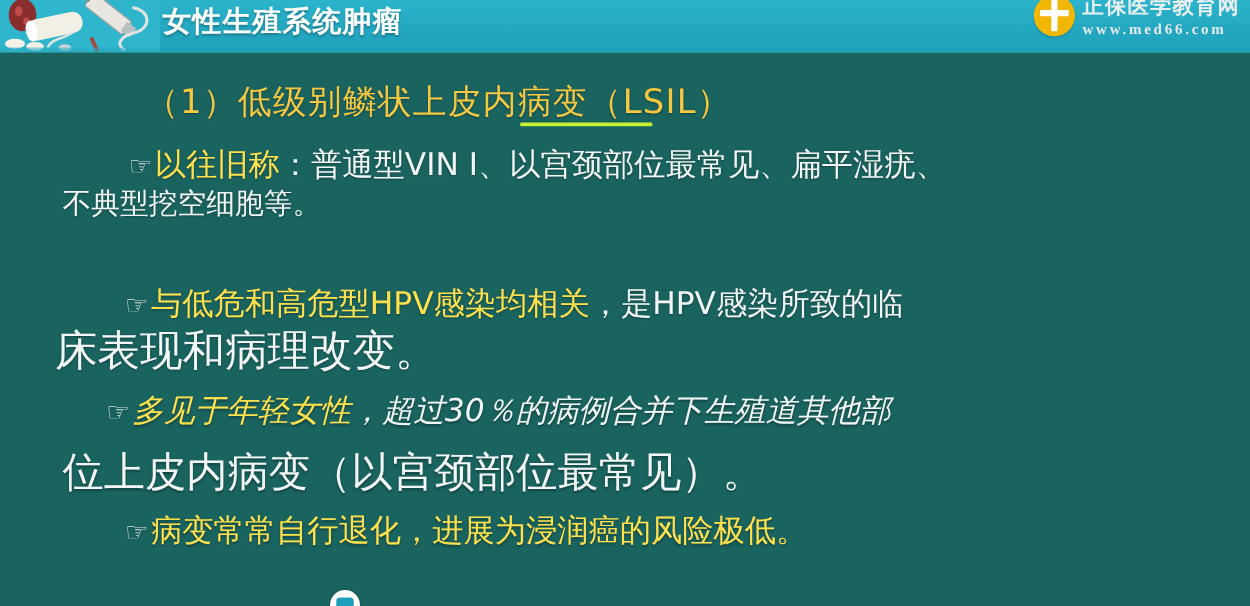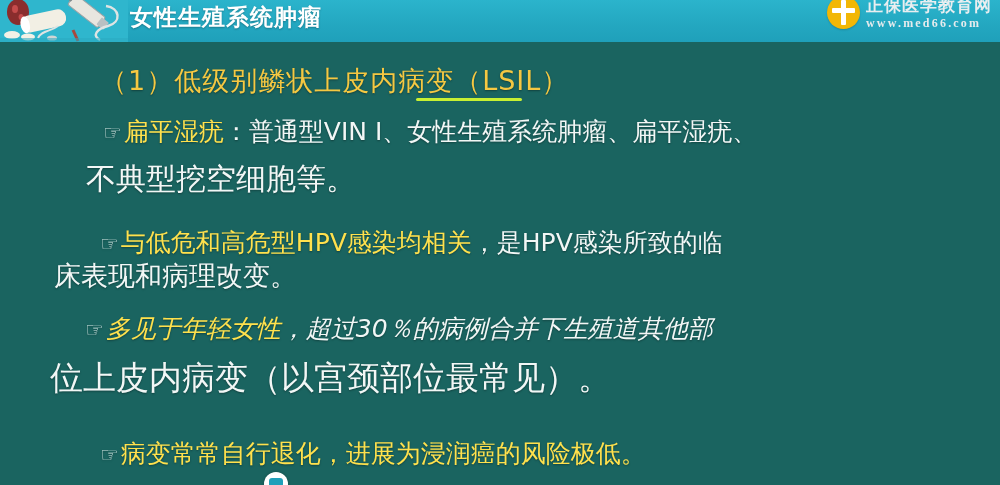--- a/index.html
+++ b/index.html
@@ -59,41 +59,41 @@
   
   .body{
     position:absolute;left:0;top:42px;width:1000px;height:443px;
     background:#1a6460;
   }
   .txt{
     position:absolute;white-space:nowrap;
     font-family:"DejaVu Sans","Liberation Sans",sans-serif;
   }
   .yellow{color:#ffe14d;}
-  .gold{color:#f5c842;}
+  .gold{color:#f5c842;margin-left:16px;}
   .white{color:#f2f7f6;}
   .line-heading{
     left:100px;top:21px;font-size:27px;letter-spacing:1px;
     text-shadow:0 1px 2px rgba(0,0,0,.35);
   }
   .underline{
     position:absolute;left:416px;top:56px;width:106px;height:3px;
     background:#c8f032;border-radius:2px;
   }
   .hand{
     color:#cfe3e0;font-size:21px;margin-right:2px;
     text-shadow:0 1px 1px rgba(0,0,0,.3);
   }
   .l1{left:103px;top:73px;font-size:25px;}
-  .l2{left:50px;top:117px;font-size:30px;margin-left:36px;}
+  .l2{left:50px;top:105px;font-size:23px;}
   .l3{left:100px;top:172px;font-size:25px;margin-top:12px;}
-  .l4{left:54px;top:216px;font-size:27px;}
+  .l4{left:44px;top:216px;font-size:34px;}
   .l5{left:85px;top:270px;font-size:25px;font-style:italic;}
   .l6{left:50px;top:314px;font-size:33px;}
-  .l7{left:100px;top:366px;font-size:25px;margin-top:29px;}
+  .l7{left:100px;top:366px;font-size:25px;}
   .txt span{text-shadow:0 1px 2px rgba(0,0,0,.35);}
 
   
   .cursor-dot{
     position:absolute;left:264px;top:472px;width:24px;height:24px;
     border-radius:50%;background:#ffffff;
     box-shadow:0 0 3px rgba(0,0,0,.25);
   }
   .cursor-dot:after{
     content:"";position:absolute;left:5px;top:6px;width:14px;height:9px;
@@ -152,21 +152,21 @@
   </div>
 
   <div class="body">
 
     <div class="txt gold line-heading">
       <span>（1）低级别鳞状上皮内病变（LSIL）</span>
     </div>
     <div class="underline"></div>
 
     <div class="txt l1">
-      <span class="hand">☞</span><span class="yellow">扁平湿疣</span><span class="white">：普通型VIN Ⅰ、女性生殖系统肿瘤、扁平湿疣、</span>
+      <span class="hand">☞</span><span class="yellow">以往旧称</span><span class="white">：普通型VIN Ⅰ、以宫颈部位最常见、扁平湿疣、</span>
     </div>
 
     <div class="txt l2">
       <span class="white">不典型挖空细胞等。</span>
     </div>
 
     <div class="txt l3">
       <span class="hand">☞</span><span class="yellow">与低危和高危型HPV感染均相关</span><span class="white">，是HPV感染所致的临</span>
     </div>
 

